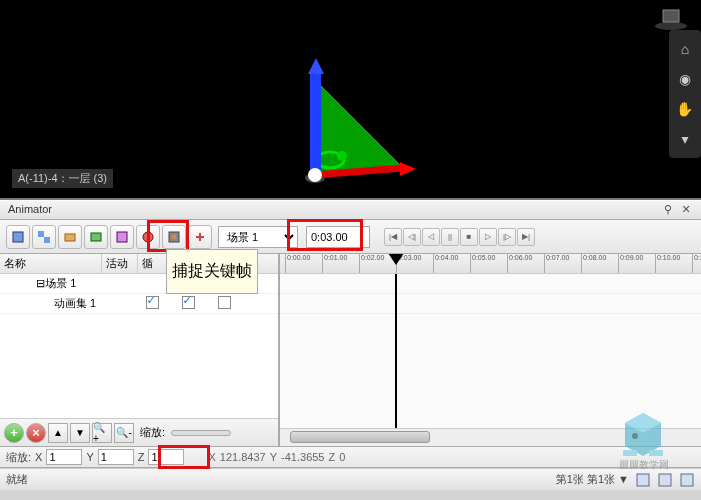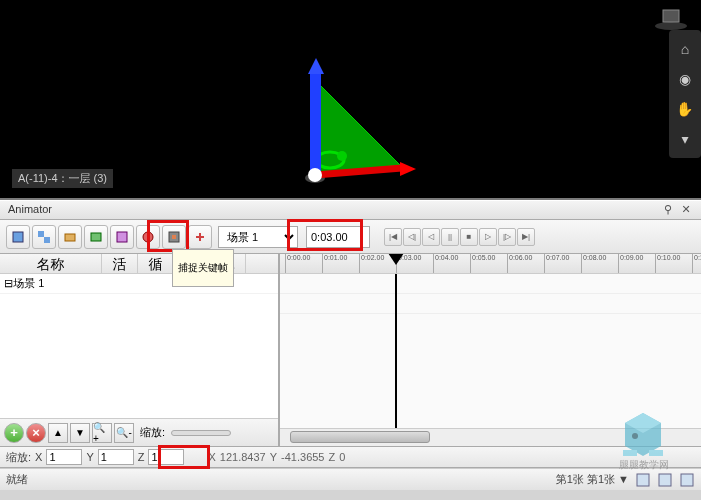--- a/index.html
+++ b/index.html
@@ -42,31 +42,31 @@
 }
 .red-hl { position:absolute; border:3px solid #e01010; pointer-events:none; }
 .red-1 { left: 147px; top: 0px; width: 42px; height: 32px; }
 .scene-dd { height:22px; width:80px; font-size:11px; border:1px solid #aaa; background:#fff; padding:0 4px; margin-left:4px; }
 .time-box { height:22px; width:64px; font-size:11px; border:1px solid #aaa; background:#fff; padding:0 4px; margin-left:6px; }
 .red-2 { left: 287px; top: -1px; width: 76px; height: 32px; }
 .play-ctrls { display:flex; gap:1px; margin-left:12px; }
 .pctrl { width:18px; height:18px; border:1px solid #bbb; background:linear-gradient(#fafafa,#e4e4e4); font-size:8px; display:flex; align-items:center; justify-content:center; cursor:pointer; border-radius:2px; color:#666; }
 
 .tooltip-cap {
-  position:absolute; left:172px; top:29px; background:#fffde6; border:1px solid #aaa;
-  font-size:10px; padding:11px 5px; z-index:20;
+  position:absolute; left:166px; top:29px; background:#fffde6; border:1px solid #aaa;
+  font-size:16px; padding:11px 5px; z-index:20;
 }
 
 .main-split { display:flex; height: 192px; background:#fff; }
 .left-col { width: 280px; border-right:2px solid #aaa; display:flex; flex-direction:column; }
 .tree-head { display:flex; background:linear-gradient(#f6f6f6,#e6e6e6); border-bottom:1px solid #ccc; height:20px; }
-.th-cell { font-size:14px; padding:2px 4px; border-right:1px solid #ccc;text-align:center; }
+.th-cell { font-size:11px; padding:2px 4px; border-right:1px solid #ccc; }
 .th-name { width:102px; } .th-act{width:36px;} .th-loop{width:36px;} .th-pp{width:36px;} .th-inf{width:36px;}
 .tree-body { flex:1; background:#fff; overflow:auto; }
-.tree-row { display:flex; align-items:center; height:20px; font-size:11px; border-bottom:1px solid #f2f2f2; }
+.tree-row { display:flex; align-items:center; height:20px; font-size:11px; border-bottom:1px solid #f2f2f2;justify-content:flex-end; }
 .tr-name { width:102px; padding-left:4px; }
 .tr-indent { padding-left:22px; }
 .tr-cell { width:36px; text-align:center; }
 .chk { width:13px; height:13px; border:1px solid #888; display:inline-block; background:#fff; position:relative; }
 .chk.on::after { content:"✓"; color:#1a6dd6; font-size:11px; position:absolute; left:0; top:-3px; }
 
 .left-footer { height:28px; background:linear-gradient(#f6f6f6,#e6e6e6); border-top:1px solid #ccc; display:flex; align-items:center; padding:0 4px; gap:2px; }
 .circ-btn { width:20px; height:20px; border-radius:50%; border:1px solid #aaa; display:flex; align-items:center; justify-content:center; font-size:13px; font-weight:bold; cursor:pointer; }
 .add-btn { background:linear-gradient(#9fe090,#4fb038); color:#fff; }
 .del-btn { background:linear-gradient(#f09090,#d04038); color:#fff; }
@@ -229,20 +229,27 @@
       <div class="th-cell th-pp">P.P.</div>
       <div class="th-cell th-inf">无限</div>
     </div>
     <div class="tree-body">
       <div class="tree-row">
         <div class="tr-name">⊟场景 1</div>
         <div class="tr-cell"></div>
           <div class="tr-cell"></div>
           <div class="tr-cell"></div>
           <div class="tr-cell"></div>
+      </div>
+      <div class="tree-row">
+        <div class="tr-name tr-indent">动画集 1</div>
+        <div class="tr-cell"><span class="chk on"></span></div>
+        <div class="tr-cell"><span class="chk on"></span></div>
+        <div class="tr-cell"><span class="chk"></span></div>
+        <div class="tr-cell"></div>
       </div>
     </div>
     <div class="left-footer">
       <div class="circ-btn add-btn">+</div>
       <div class="circ-btn del-btn">×</div>
       <div class="sq-btn">▲</div>
       <div class="sq-btn">▼</div>
       <div class="sq-btn">🔍+</div>
       <div class="sq-btn">🔍-</div>
       <span class="zoom-lbl">缩放:</span>

